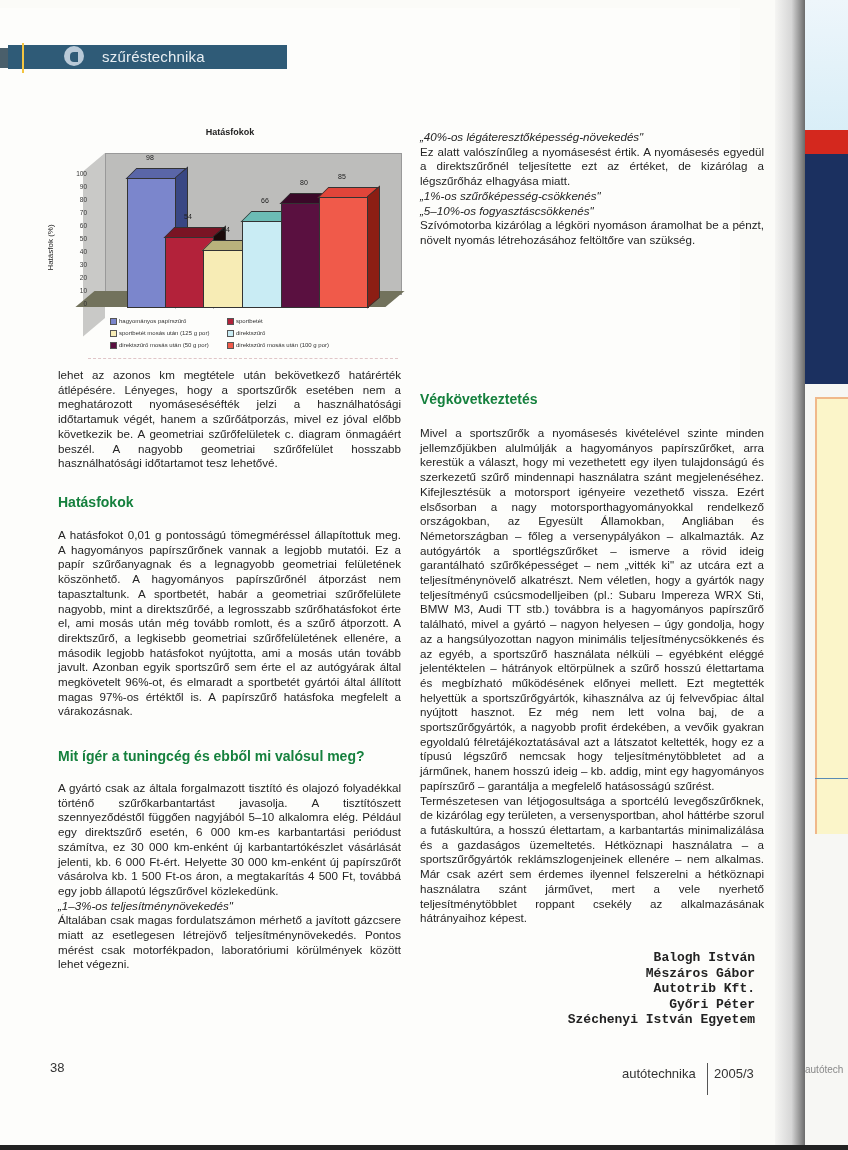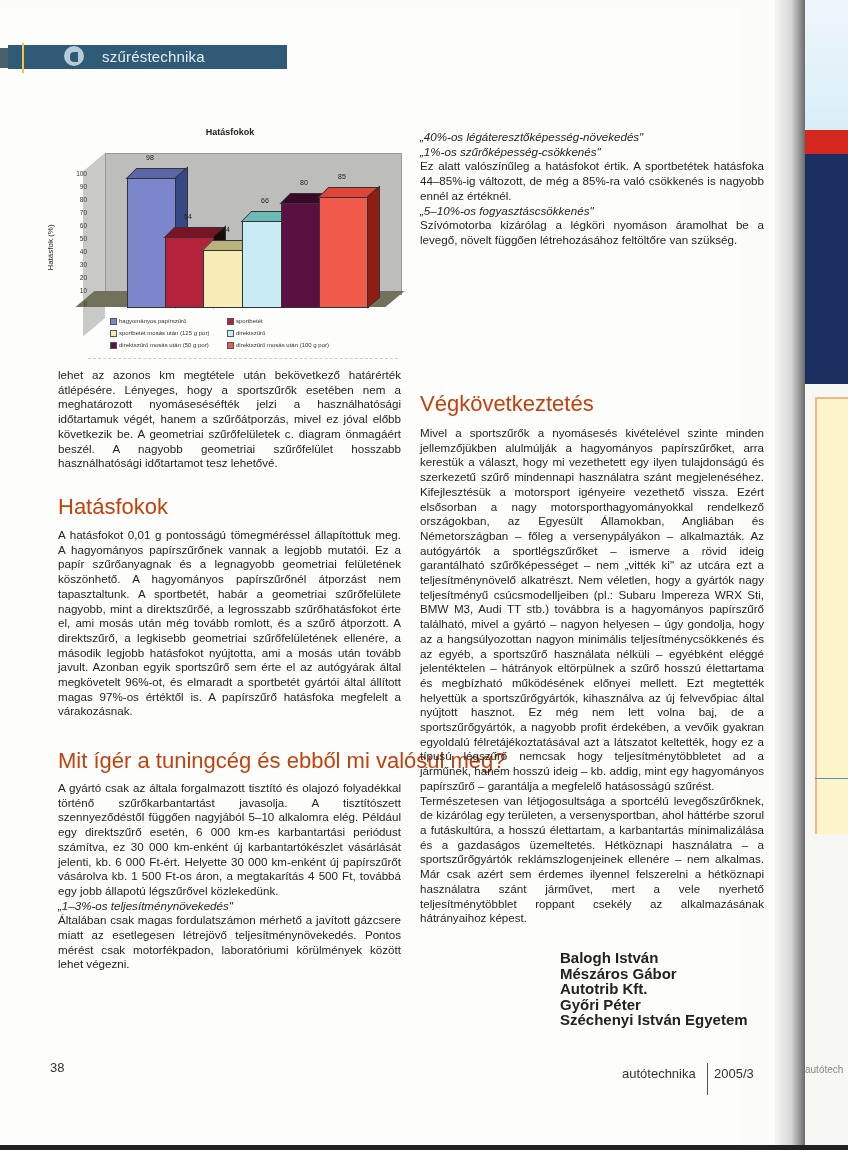--- a/index.html
+++ b/index.html
@@ -36,22 +36,22 @@
   .bar .side{position:absolute;right:-12px;top:-6px;width:11px;height:100%;transform:skewY(-40deg);border:1px solid #333;}
   .bar .val{position:absolute;top:-24px;left:18px;font-size:7px;}
   .legend{position:absolute;left:55px;top:305px;width:300px;font-size:6px;color:#333;}
   .legend-item{position:absolute;white-space:nowrap;}
   .legend-swatch{display:inline-block;width:5px;height:5px;margin-right:2px;border:0.5px solid #555;vertical-align:middle;}
   .chart-divider{position:absolute;left:88px;top:350px;width:310px;height:0;border-top:1px dashed #e0c5c8;}
 
   .col{position:absolute;font-size:11.6px;line-height:14.7px;text-align:justify;color:#242424;}
   .col p{margin:0;}
   .col .q{font-style:italic;}
-  .section-h{position:absolute;font-size:22px;color:#c2410c;font-weight:normal;}
-  .authors{position:absolute;left:560px;top:942px;width:195px;font-size:15px;font-weight:bold;line-height:15.5px;color:#222;}
+  .section-h{position:absolute;font-size:14px;color:#15803d;font-weight:bold;}
+  .authors{position:absolute;left:560px;top:942px;width:195px;text-align:right;font-size:13px;font-weight:bold;line-height:15.5px;color:#222;font-family:Liberation Mono, monospace;}
   .page-num{position:absolute;left:50px;top:1052px;font-size:13px;color:#333;}
   .footer-mag{position:absolute;left:622px;top:1058px;font-size:13px;color:#333;}
   .footer-sep{position:absolute;left:707px;top:1055px;width:1px;height:32px;background:#555;}
   .footer-year{position:absolute;left:714px;top:1058px;font-size:13px;color:#333;}
 </style>
 </head>
 <body>
 
 <div class="page">
   <div class="header-stub"></div>
@@ -129,24 +129,24 @@
   </div>
   <div class="section-h" style="left:58px;top:740px;">Mit ígér a tuningcég és ebből mi valósul meg?</div>
   <div class="col" style="left:58px;top:773px;width:343px;">
     <p>A gyártó csak az általa forgalmazott tisztító és olajozó folyadékkal történő szűrőkarbantartást javasolja. A tisztítószett szennyeződéstől függően nagyjából 5–10 alkalomra elég. Például egy direktszűrő esetén, 6 000 km-es karbantartási periódust számítva, ez 30 000 km-enként új karbantartókészlet vásárlását jelenti, kb. 6 000 Ft-ért. Helyette 30 000 km-enként új papírszűrőt vásárolva kb. 1 500 Ft-os áron, a megtakarítás 4 500 Ft, továbbá egy jobb állapotú légszűrővel közlekedünk.</p>
     <p class="q">„1–3%-os teljesítménynövekedés"</p>
     <p>Általában csak magas fordulatszámon mérhető a javított gázcsere miatt az esetlegesen létrejövő teljesítménynövekedés. Pontos mérést csak motorfékpadon, laboratóriumi körülmények között lehet végezni.</p>
   </div>
 
   <div class="col" style="left:420px;top:122px;width:344px;">
     <p class="q">„40%-os légáteresztőképesség-növekedés"</p>
+    <p>Ez alatt valószínűleg a nyomásesést értik. A nyomásesés egyedül a direktszűrőnél teljesítette ezt az értéket, de kizárólag a légszűrőház elhagyása miatt.</p>
     <p class="q">„1%-os szűrőképesség-csökkenés"</p>
-    <p>Ez alatt valószínűleg a hatásfokot értik. A sportbetétek hatásfoka 44–85%-ig változott, de még a 85%-ra való csökkenés is nagyobb ennél az értéknél.</p>
     <p class="q">„5–10%-os fogyasztáscsökkenés"</p>
-    <p>Szívómotorba kizárólag a légköri nyomáson áramolhat be a levegő, növelt függően létrehozásához feltöltőre van szükség.</p>
+    <p>Szívómotorba kizárólag a légköri nyomáson áramolhat be a pénzt, növelt nyomás létrehozásához feltöltőre van szükség.</p>
   </div>
   <div class="section-h" style="left:420px;top:383px;">Végkövetkeztetés</div>
   <div class="col" style="left:420px;top:418px;width:344px;">
     <p>Mivel a sportszűrők a nyomásesés kivételével szinte minden jellemzőjükben alulmúlják a hagyományos papírszűrőket, arra kerestük a választ, hogy mi vezethetett egy ilyen tulajdonságú és szerkezetű szűrő mindennapi használatra szánt megjelenéséhez. Kifejlesztésük a motorsport igényeire vezethető vissza. Ezért elsősorban a nagy motorsporthagyományokkal rendelkező országokban, az Egyesült Államokban, Angliában és Németországban – főleg a versenypályákon – alkalmazták. Az autógyártók a sportlégszűrőket – ismerve a rövid ideig garantálható szűrőképességet – nem „vitték ki" az utcára ezt a teljesítménynövelő alkatrészt. Nem véletlen, hogy a gyártók nagy teljesítményű csúcsmodelljeiben (pl.: Subaru Impereza WRX Sti, BMW M3, Audi TT stb.) továbbra is a hagyományos papírszűrő található, mivel a gyártó – nagyon helyesen – úgy gondolja, hogy az a hangsúlyozottan nagyon minimális teljesítménycsökkenés és az egyéb, a sportszűrő használata nélküli – egyébként eléggé jelentéktelen – hátrányok eltörpülnek a szűrő hosszú élettartama és megbízható működésének előnyei mellett. Ezt megtették helyettük a sportszűrőgyártók, kihasználva az új felvevőpiac által nyújtott hasznot. Ez még nem lett volna baj, de a sportszűrőgyártók, a nagyobb profit érdekében, a vevőik gyakran egyoldalú félretájékoztatásával azt a látszatot keltették, hogy ez a típusú légszűrő nemcsak hogy teljesítménytöbbletet ad a járműnek, hanem hosszú ideig – kb. addig, mint egy hagyományos papírszűrő – garantálja a megfelelő hatásosságú szűrést.</p>
     <p>Természetesen van létjogosultsága a sportcélú levegőszűrőknek, de kizárólag egy területen, a versenysportban, ahol háttérbe szorul a futáskultúra, a hosszú élettartam, a karbantartás minimalizálása és a gazdaságos üzemeltetés. Hétköznapi használatra – a sportszűrőgyártók reklámszlogenjeinek ellenére – nem alkalmas. Már csak azért sem érdemes ilyennel felszerelni a hétköznapi használatra szánt járművet, mert a vele nyerhető teljesítménytöbblet roppant csekély az alkalmazásának hátrányaihoz képest.</p>
   </div>
 
   <div class="authors">
     <div>Balogh István</div>
     <div>Mészáros Gábor</div>

